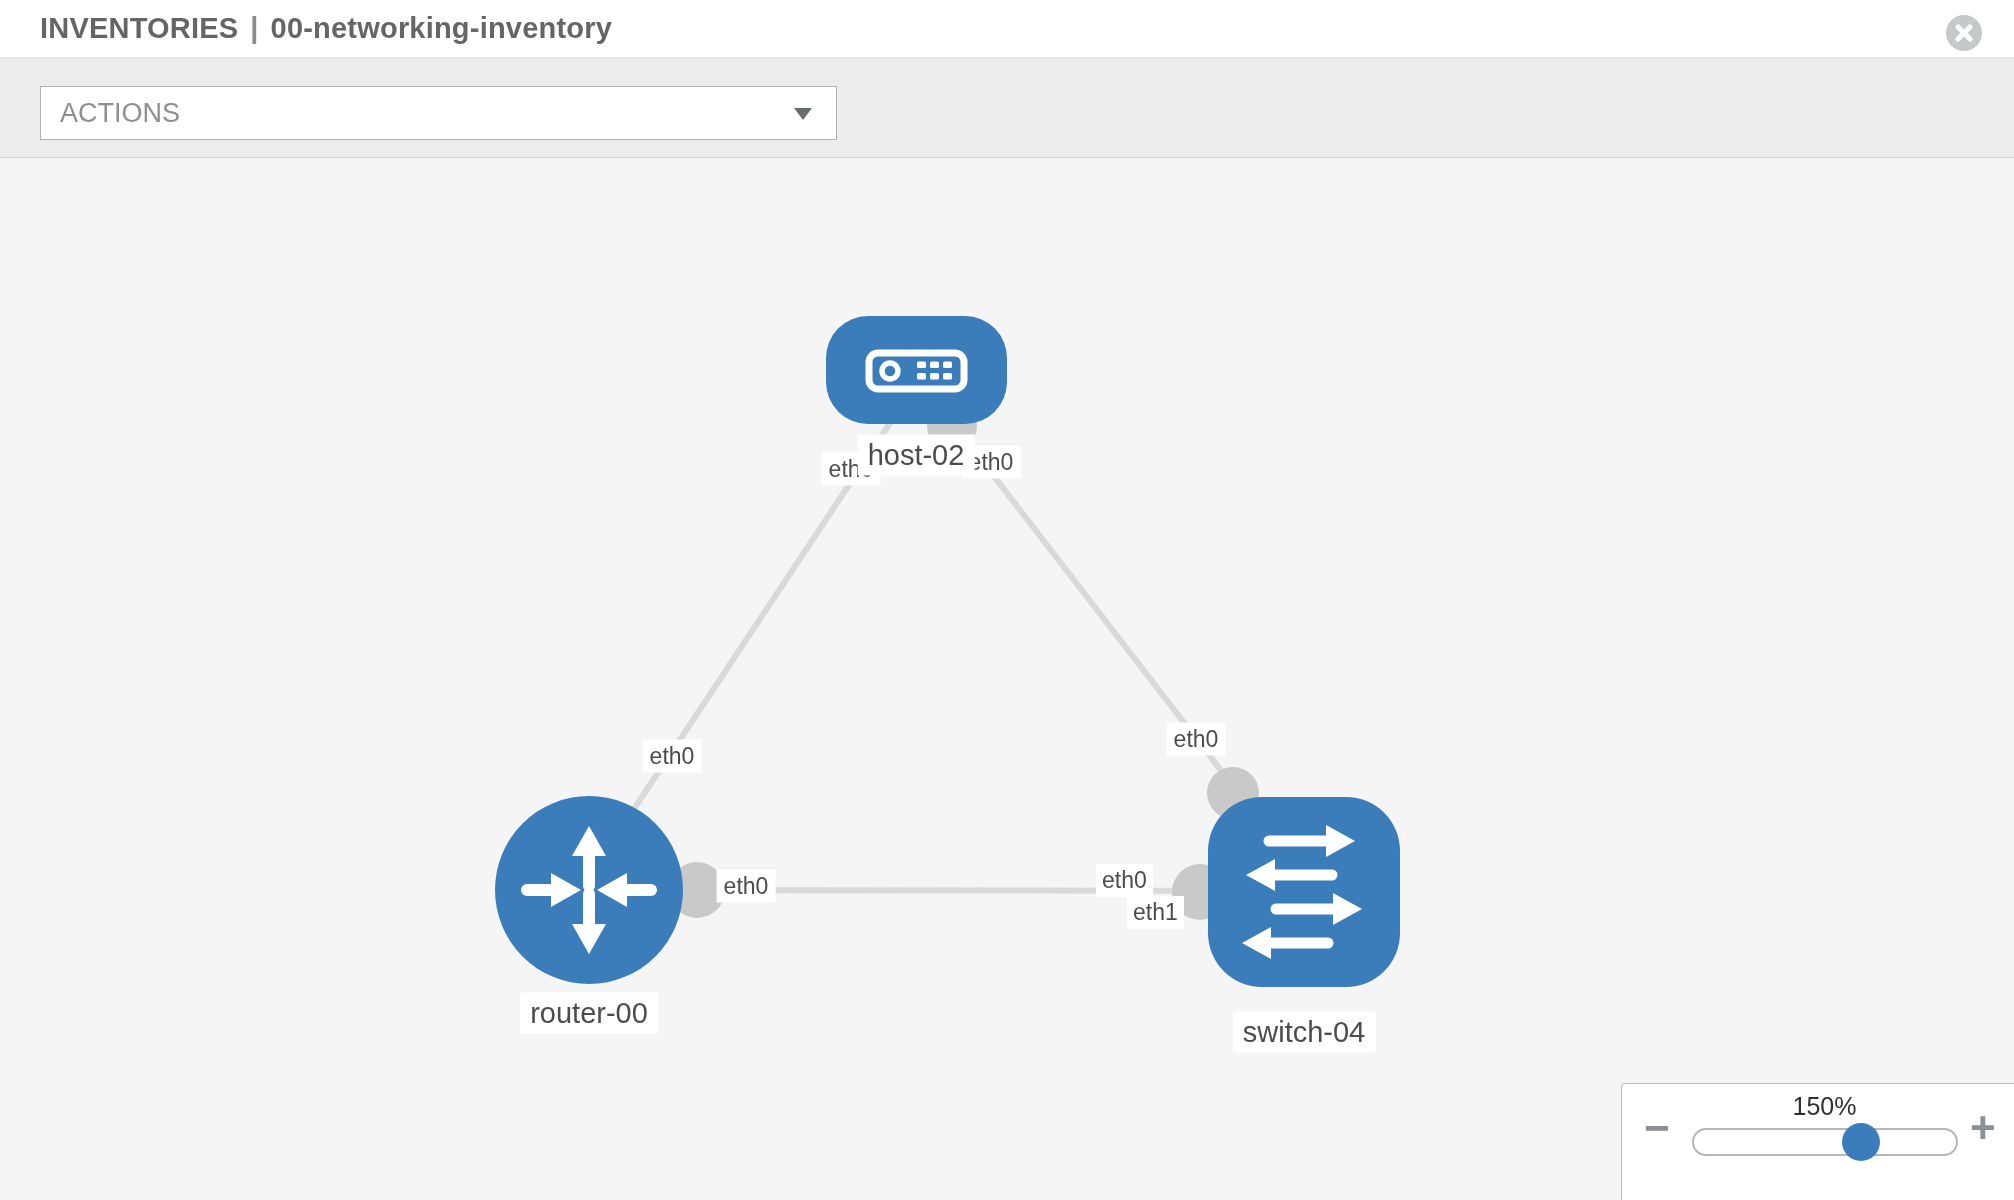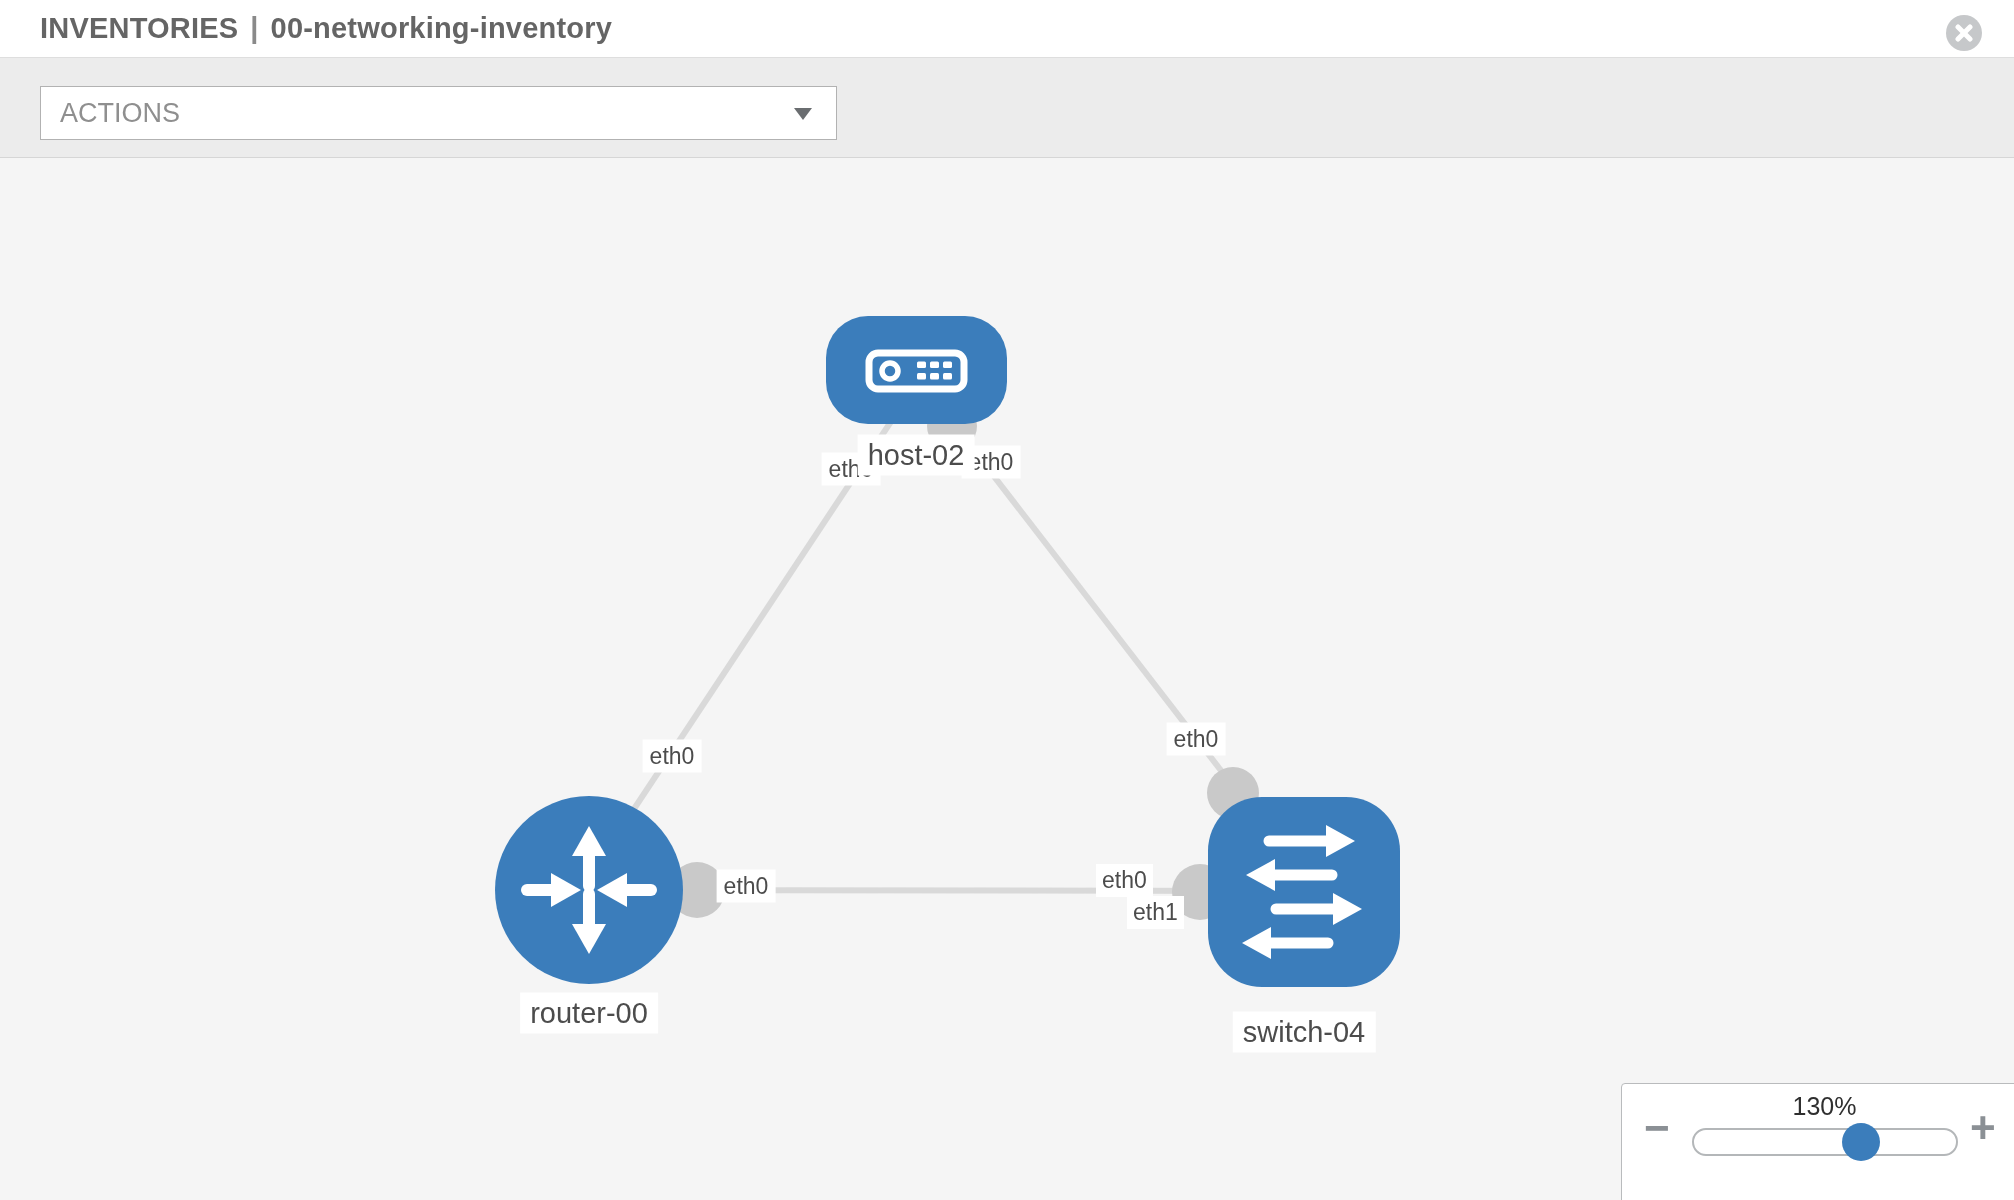--- a/index.html
+++ b/index.html
@@ -165,21 +165,21 @@
   <div class="chip chip-if" style="left:1196px;top:739px;">eth0</div>
 
   <div class="chip-anchored" style="left:1096px;top:864px;">eth0</div>
   <div class="chip-anchored" style="left:1127px;top:896px;">eth1</div>
 
   <div class="chip chip-node" style="left:916px;top:455px;">host-02</div>
   <div class="chip chip-node" style="left:589px;top:1013px;">router-00</div>
   <div class="chip chip-node" style="left:1304px;top:1032px;">switch-04</div>
 
   <div class="zoom-panel">
-    <div class="zoom-value">130%</div>
+    <div class="zoom-value">150%</div>
     <button class="zoom-btn zoom-minus">−</button>
     <div class="zoom-track">
       <div class="zoom-thumb"></div>
     </div>
     <button class="zoom-btn zoom-plus">+</button>
   </div>
 
 </div>
 
 </body></html>

